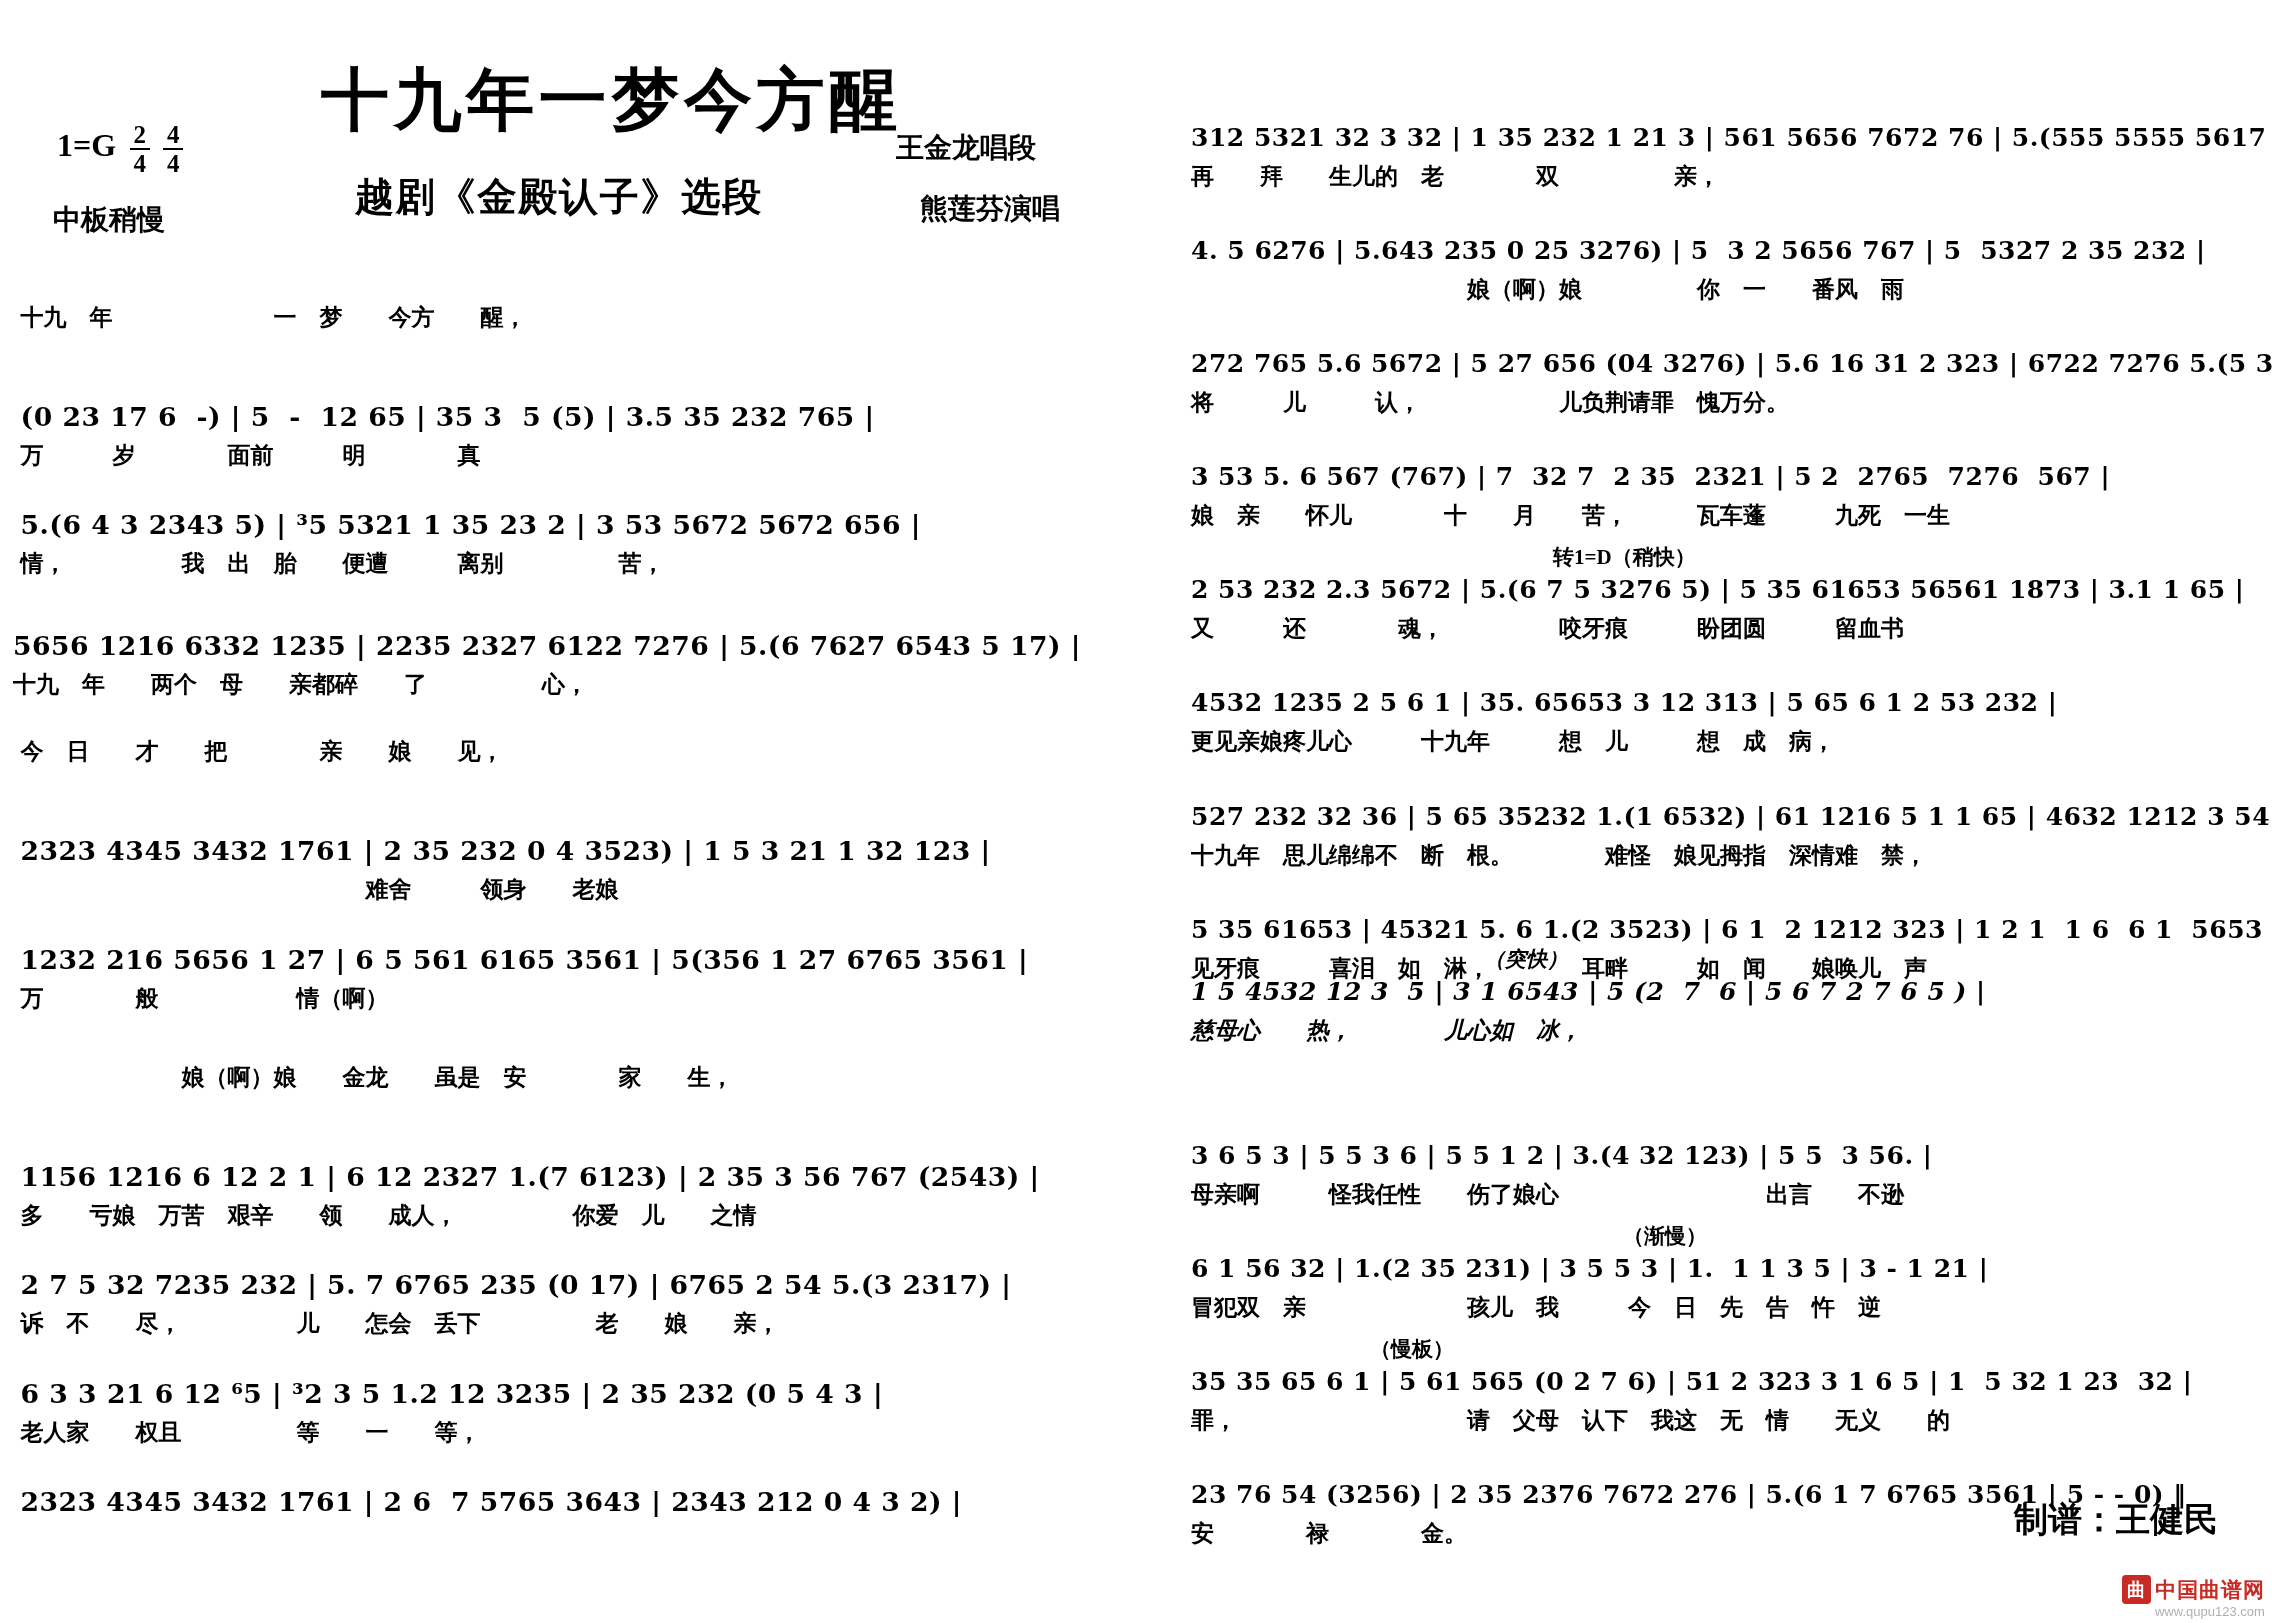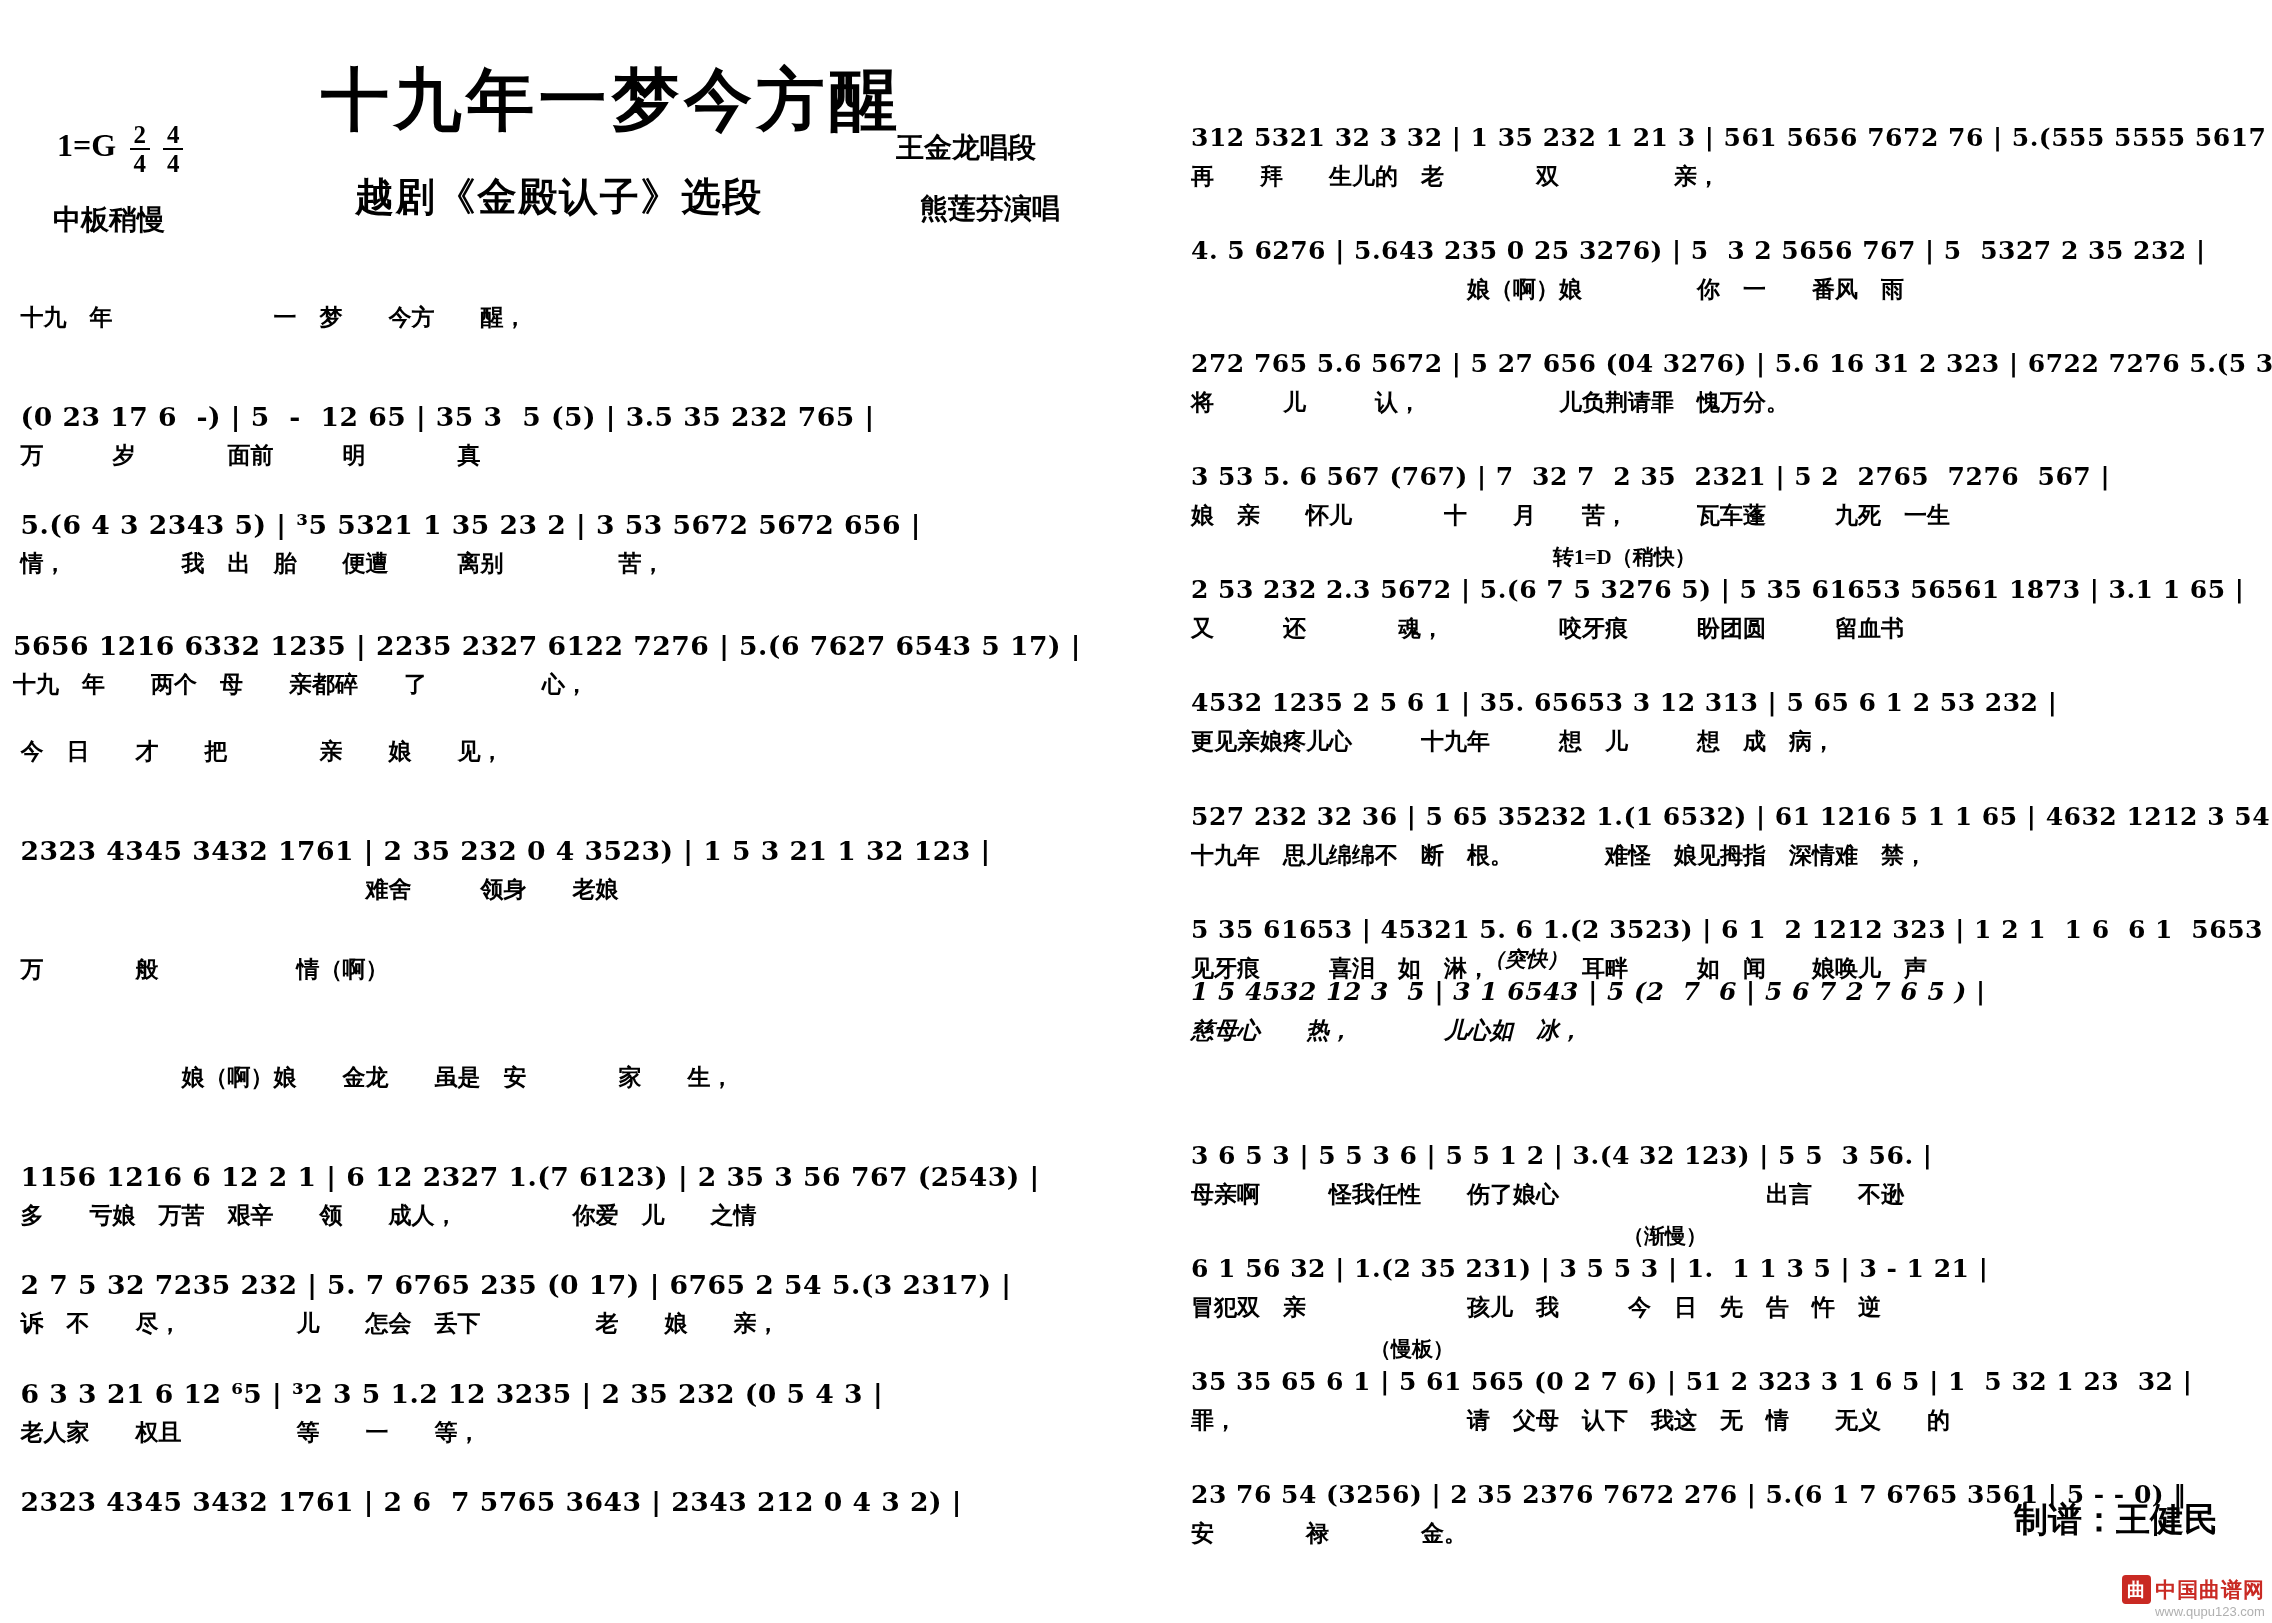--- a/index.html
+++ b/index.html
@@ -77,20 +77,21 @@
     <div class="lyrics">十九　年　　两个　母　　亲都碎　　了　　　　　心，</div>
   </div>
   <div class="line" style="left:20.6px;top:727px;width:1118px;">
     <div class="lyrics">今　日　　才　　把　　　　亲　　娘　　见，</div>
   </div>
   <div class="line" style="left:20.6px;top:836px;width:1118px;">
     <div class="notation">2323 4345 3432 1761 | 2 35 232 0 4 3523) | 1 5 3 21 1 32 123 |</div>
     <div class="lyrics">　　　　　　　　　　　　　　　难舍　　　领身　　老娘</div>
   </div>
   <div class="line" style="left:20.6px;top:945px;width:1118px;">
+    <div class="notation">1232 216 5656 1 27 | 6 5 561 6165 3561 | 5(356 1 27 6765 3561 |</div>
     <div class="lyrics">万　　　　般　　　　　　情（啊）</div>
   </div>
   <div class="line" style="left:20.6px;top:1053px;width:1118px;">
     <div class="lyrics">　　　　　　　娘（啊）娘　　金龙　　虽是　安　　　　家　　生，</div>
   </div>
   <div class="line" style="left:20.6px;top:1162px;width:1118px;">
     <div class="notation">1156 1216 6 12 2 1 | 6 12 2327 1.(7 6123) | 2 35 3 56 767 (2543) |</div>
     <div class="lyrics">多　　亏娘　万苦　艰辛　　领　　成人，　　　　　你爱　儿　　之情</div>
   </div>
   <div class="line" style="left:20.6px;top:1270px;width:1118px;">

